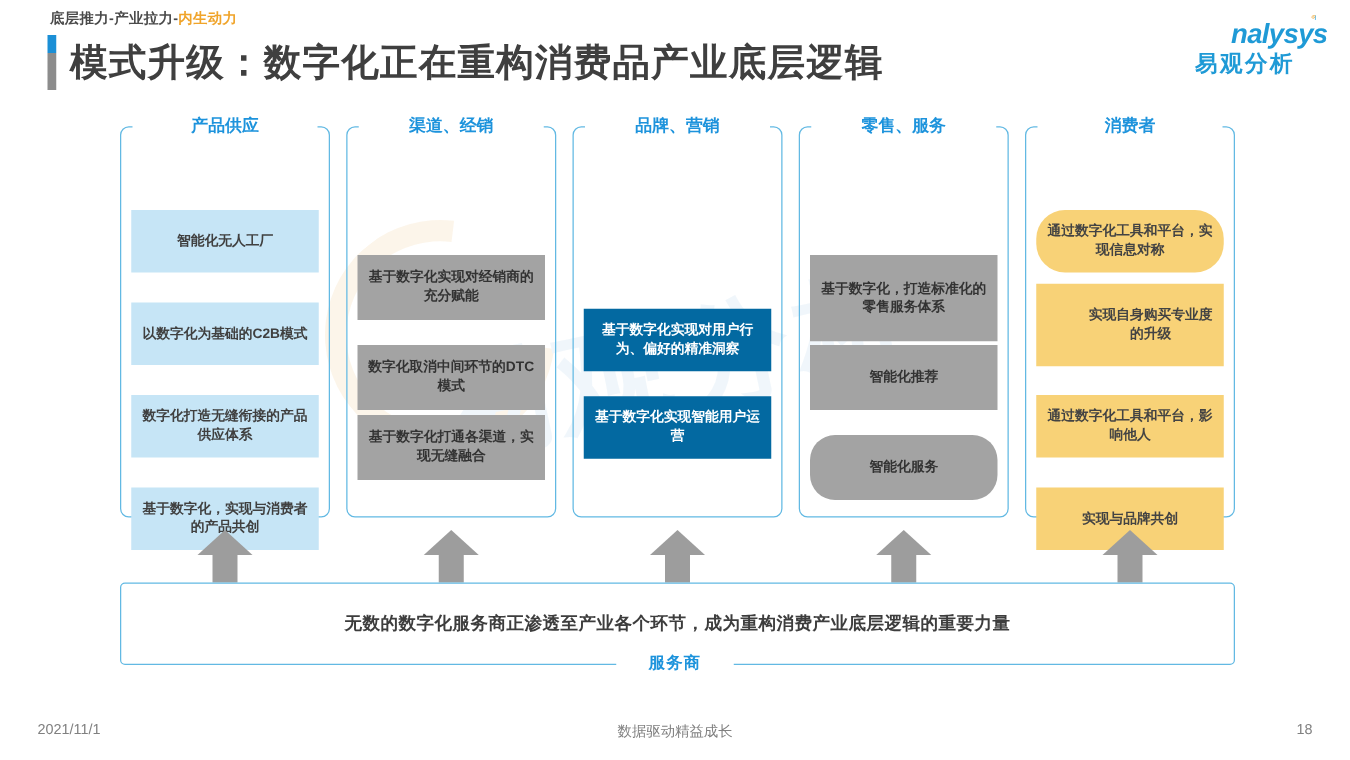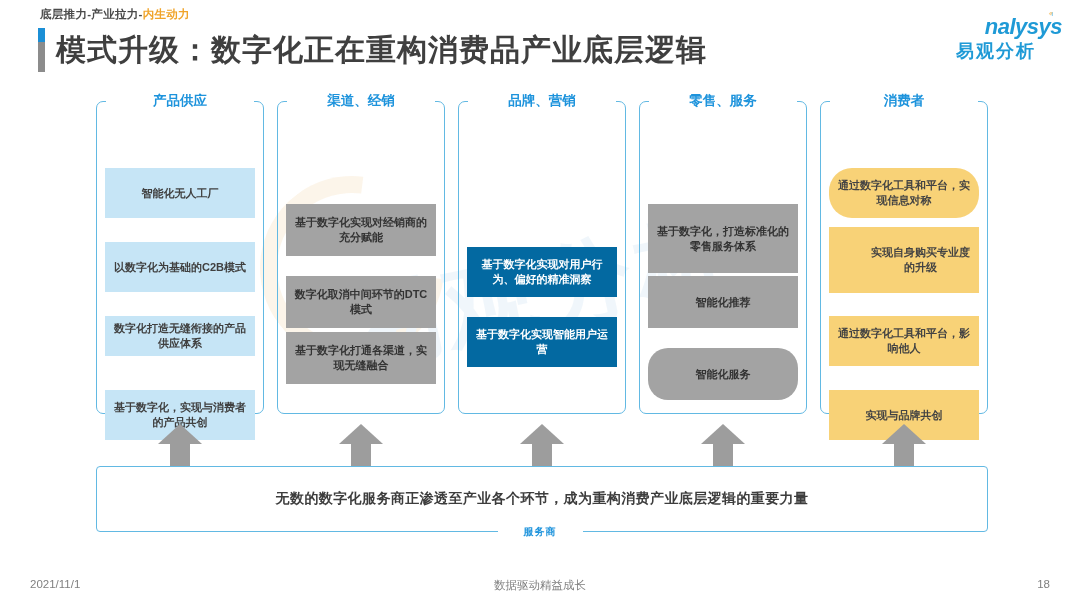--- a/index.html
+++ b/index.html
@@ -256,21 +256,21 @@
     position: absolute;
     left: 0;
     right: 0;
     top: 521px;
     text-align: center;
     z-index: 3;
   }
   #band-label span {
     background: #ffffff;
     padding: 0 26px;
-    font-size: 10px;
+    font-size: 13px;
     font-weight: 700;
     color: #1d93dc;
     letter-spacing: 1px;
   }
 
   
   #footer {
     position: absolute;
     left: 0;
     right: 0;
@@ -317,21 +317,21 @@
   <div class="logo-cn">易观分析</div>
 </div>
 
 <div id="columns">
     <div class="column">
       <div class="col-frame"></div>
       <div class="col-title">产品供应</div>
       <div class="col-body">
         <div class="cell light" style="top: 50px; height: 50px;">智能化无人工厂</div>
         <div class="cell light" style="top: 124px; height: 50px;">以数字化为基础的C2B模式</div>
-        <div class="cell light" style="top: 198px; height: 40px;">数字化打造无缝衔接的产品供应体系</div>
+        <div class="cell light" style="top: 198px; height: 50px;">数字化打造无缝衔接的产品供应体系</div>
         <div class="cell light" style="top: 272px; height: 50px;">基于数字化，实现与消费者的产品共创</div>
       </div>
     </div>
     <div class="column">
       <div class="col-frame"></div>
       <div class="col-title">渠道、经销</div>
       <div class="col-body">
         <div class="cell mid" style="top: 86px; height: 52px;">基于数字化实现对经销商的充分赋能</div>
         <div class="cell mid" style="top: 158px; height: 52px;">数字化取消中间环节的DTC模式</div>
         <div class="cell mid" style="top: 214px; height: 52px;">基于数字化打通各渠道，实现无缝融合</div>

